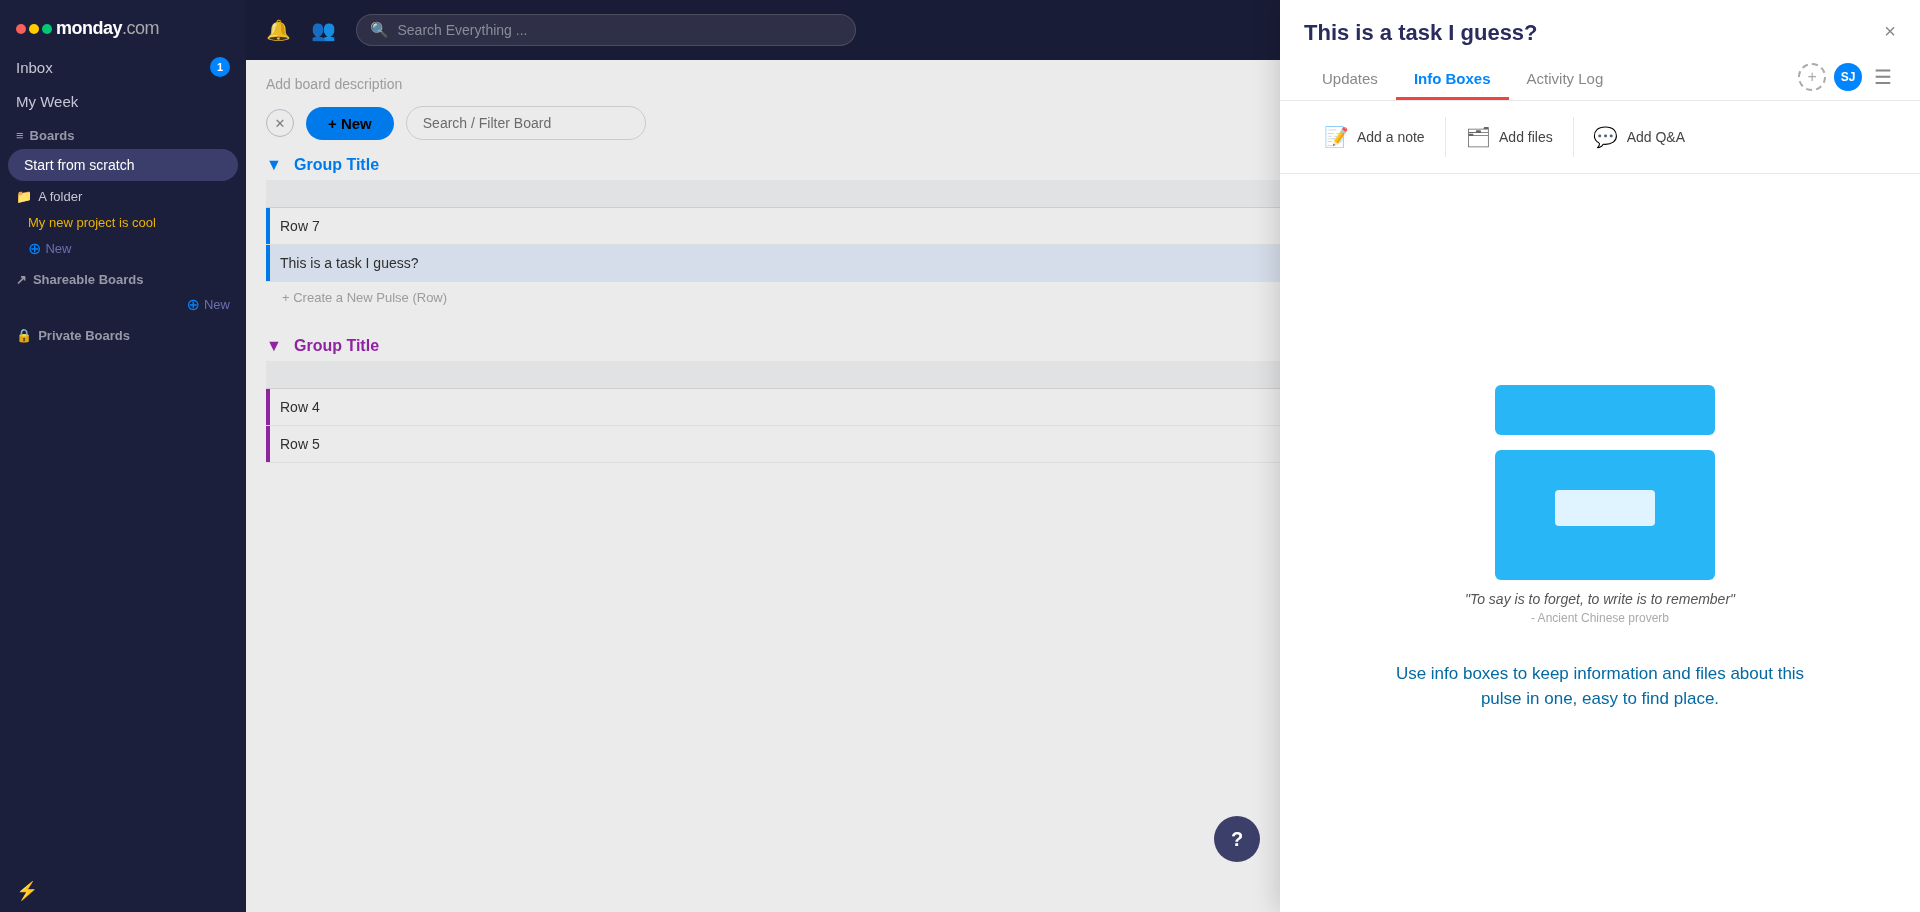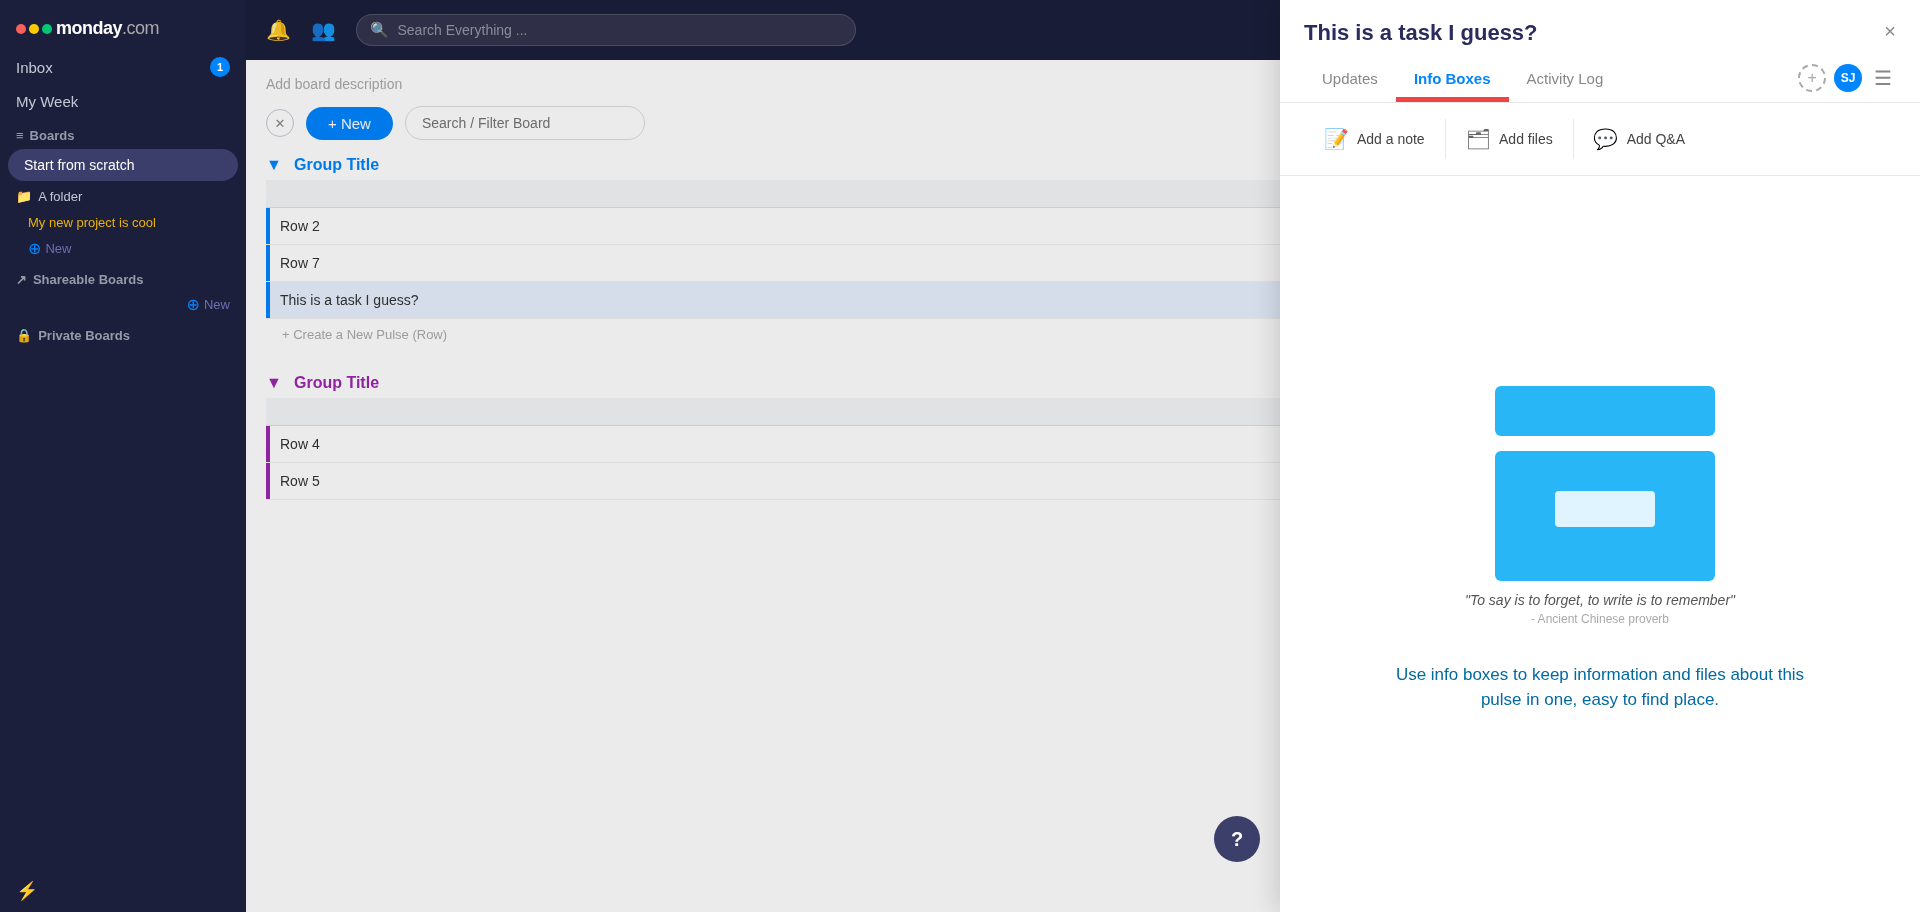--- a/index.html
+++ b/index.html
@@ -215,26 +215,26 @@
       border-radius: 50%;
       border: 1.5px solid #c5c7d4;
       display: flex; align-items: center; justify-content: center;
       color: #888;
       cursor: pointer;
       font-size: 13px;
       background: #fff;
     }
     .new-btn {
       background: #0085ff;
-      color: #ffffff;
+      color: #000000;
       border: none;
       border-radius: 22px;
       padding: 8px 22px;
       font-size: 15px;
-      font-weight: 400;
+      font-weight: 700;
       cursor: pointer;
       display: flex;
       align-items: center;
       gap: 6px;
     }
     .filter-input {
       border: 1px solid #ddd;
       border-radius: 20px;
       padding: 8px 16px;
       font-size: 14px;
@@ -372,21 +372,21 @@
     .overlay-tab {
       padding: 10px 18px;
       font-size: 15px;
       color: #888;
       cursor: pointer;
       border-bottom: 3px solid transparent;
       white-space: nowrap;
     }
     .overlay-tab.active {
       color: #0085ff;
-      border-bottom: 5px solid #ef4444;
+      border-bottom: 3px solid #ef4444;
       font-weight: 600;
     }
     .overlay-tab-actions {
       margin-left: auto;
       display: flex;
       align-items: center;
       gap: 8px;
       padding-bottom: 6px;
     }
     .avatar-sm {
@@ -603,31 +603,20 @@
         <span class="group-arrow">▼</span>
         <span class="group-title">Group Title</span>
       </div>
       <div class="col-headers">
         <div style="width:4px;"></div>
         <div class="col-name"></div>
         <div class="col-person">Person</div>
         <div class="col-status">Sta</div>
       </div>
 
-      <div class="board-row">
-        <div class="row-color-bar" style="background:#0085ff;"></div>
-        <div class="row-name">Row 2</div>
-        <div class="row-comment">💬</div>
-        <div class="row-person">
-          <div class="avatar-circle">👤</div>
-        </div>
-        <div class="row-status">
-          <span class="status-badge status-working">Working</span>
-        </div>
-      </div>
 
 
       <div class="board-row">
         <div class="row-color-bar" style="background:#0085ff;"></div>
         <div class="row-name">Row 7</div>
         <div class="row-comment">💬</div>
         <div class="row-person">
           <div class="avatar-circle">👤</div>
         </div>
         <div class="row-status">

